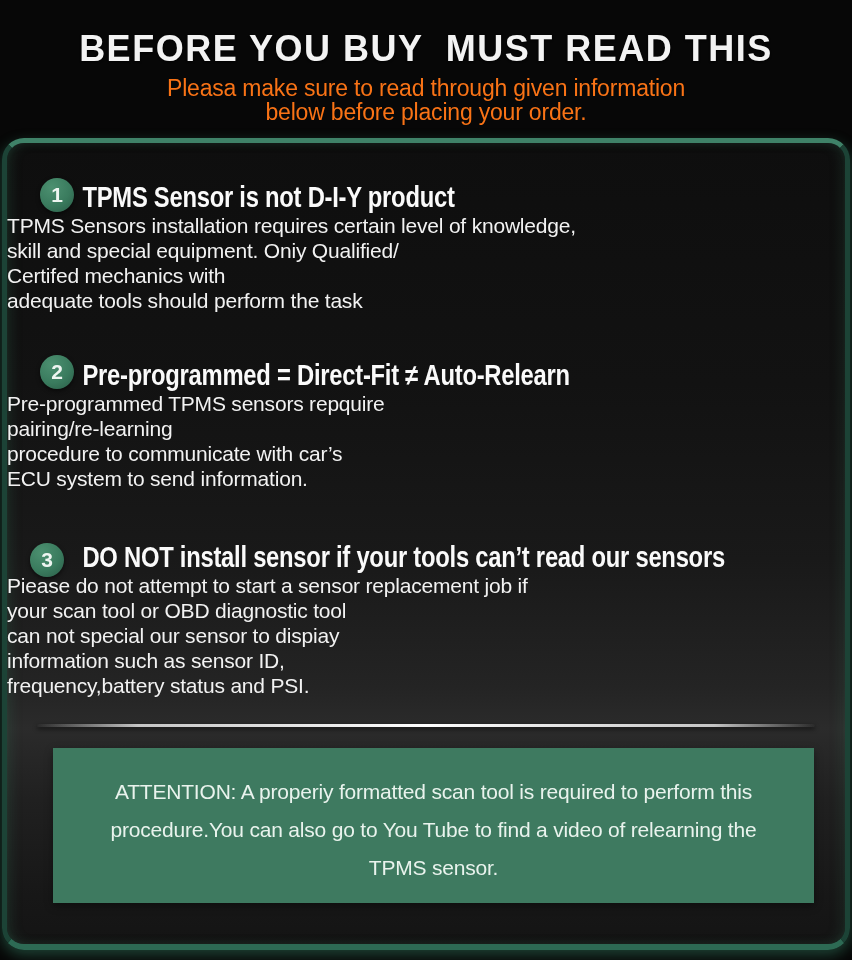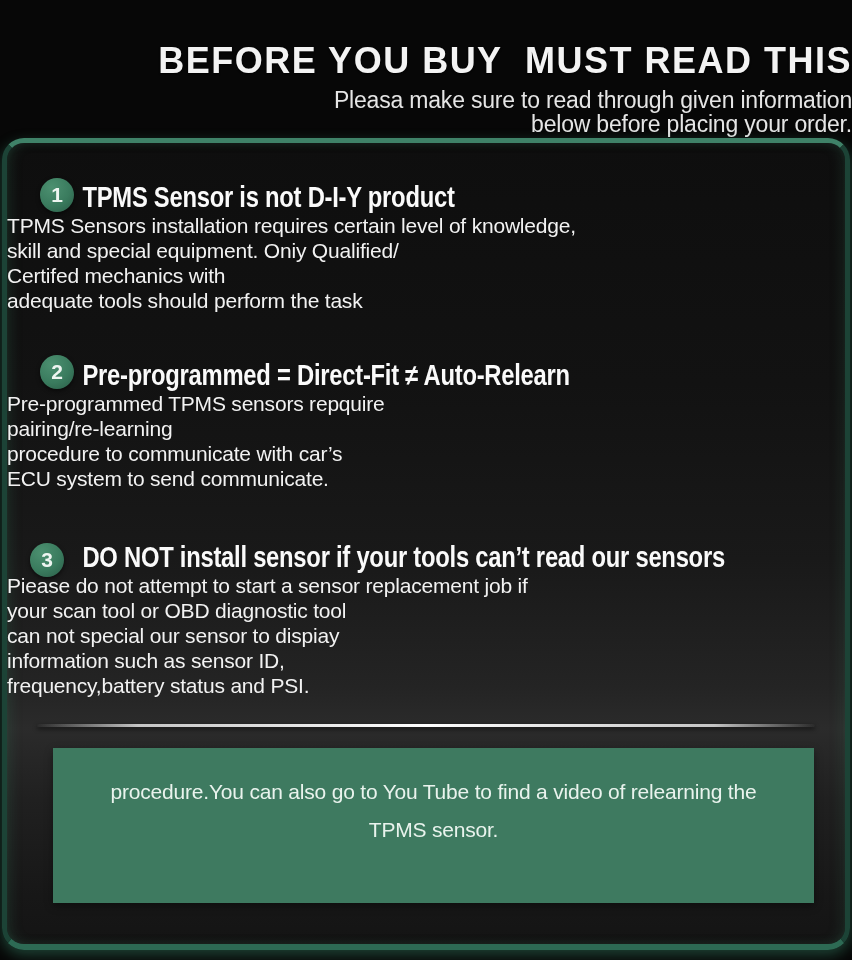--- a/index.html
+++ b/index.html
@@ -13,36 +13,36 @@
     width: 852px;
     height: 960px;
     background: #070707;
     overflow: hidden;
     margin: 0 auto;
   }
 
   
   .header {
     position: absolute;
-    top: 12px; left: 0; right: 0;
-    text-align: right;
+    top: 0; left: 0; right: 0;
+    text-align: center;
   }
   .title {
     margin-top: 27px;
     color: #f3f3f3;
     font-size: 36px;
     font-weight: bold;
     letter-spacing: 1.5px;
     white-space: pre;
     line-height: 44px;
     text-shadow: 0 1px 2px rgba(0,0,0,0.8);
   }
   .subtitle {
     margin-top: 6px;
-    color: #e5e5e5;
+    color: #f97316;
     font-size: 23px;
     line-height: 23.5px;
     letter-spacing: -0.2px;
   }
 
   
   .panel {
     position: absolute;
     left: 2px;
     right: 2px;
@@ -178,38 +178,39 @@
           <div>adequate tools should perform the task</div>
         </div>
       </div>
 
       <div class="section section-2">
         <div class="section-heading">Pre-programmed = Direct-Fit ≠ Auto-Relearn</div>
         <div class="section-body">
           <div>Pre-programmed TPMS sensors repquire</div>
           <div>pairing/re-learning</div>
           <div>procedure to communicate with car’s</div>
-          <div>ECU system to send communicate.</div>
+          <div>ECU system to send information.</div>
         </div>
       </div>
 
       <div class="section section-3">
         <div class="section-heading">DO NOT install sensor if your tools can’t read our sensors</div>
         <div class="section-body">
           <div>Piease do not attempt to start a sensor replacement job if</div>
           <div>your scan tool or OBD diagnostic tool</div>
           <div>can not special our sensor to dispiay</div>
           <div>information such as sensor ID,</div>
           <div>frequency,battery status and PSI.</div>
         </div>
       </div>
 
       <div class="divider"></div>
 
       <div class="attention">
+        <div>ATTENTION: A properiy formatted scan tool is required to perform this</div>
         <div>procedure.You can also go to You Tube to find a video of relearning the</div>
         <div>TPMS sensor.</div>
       </div>
 
     </div>
   </div>
 
 </div>
 
 </body></html>

